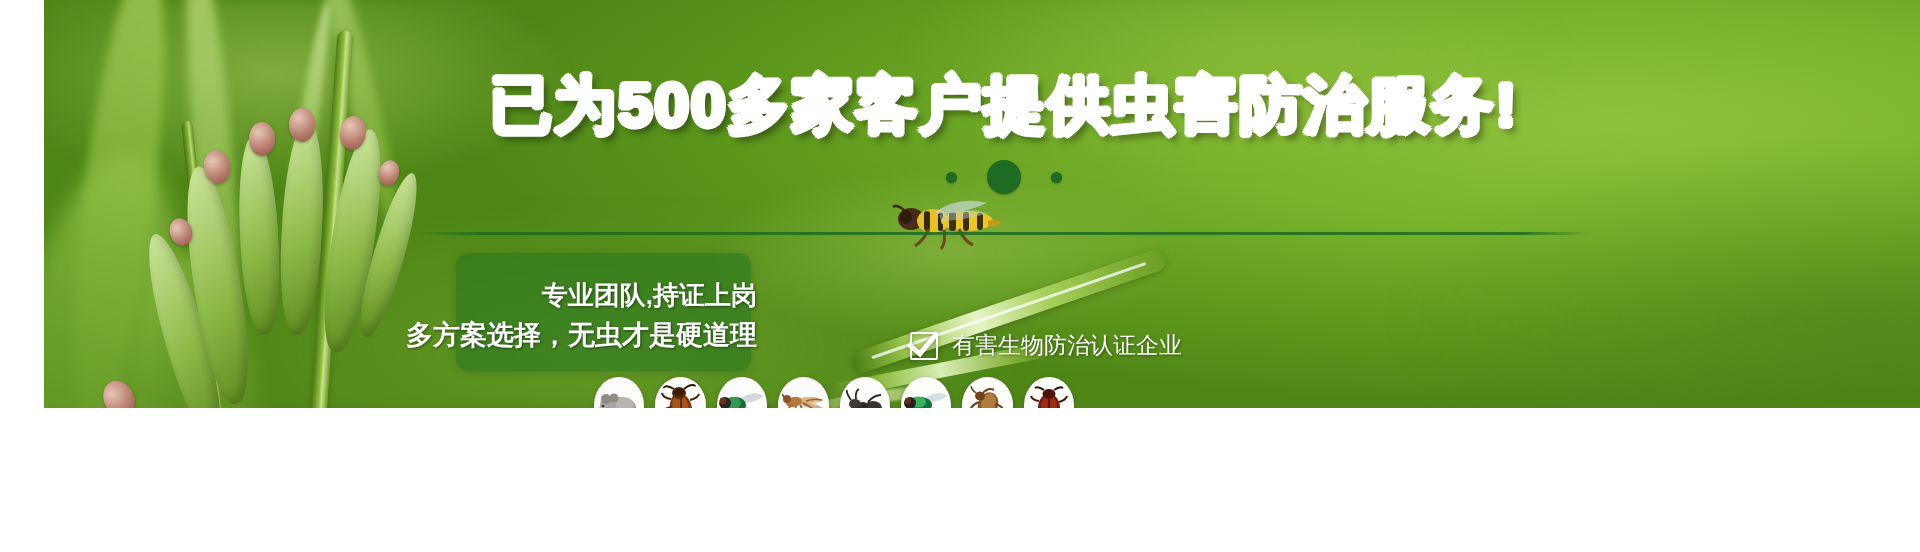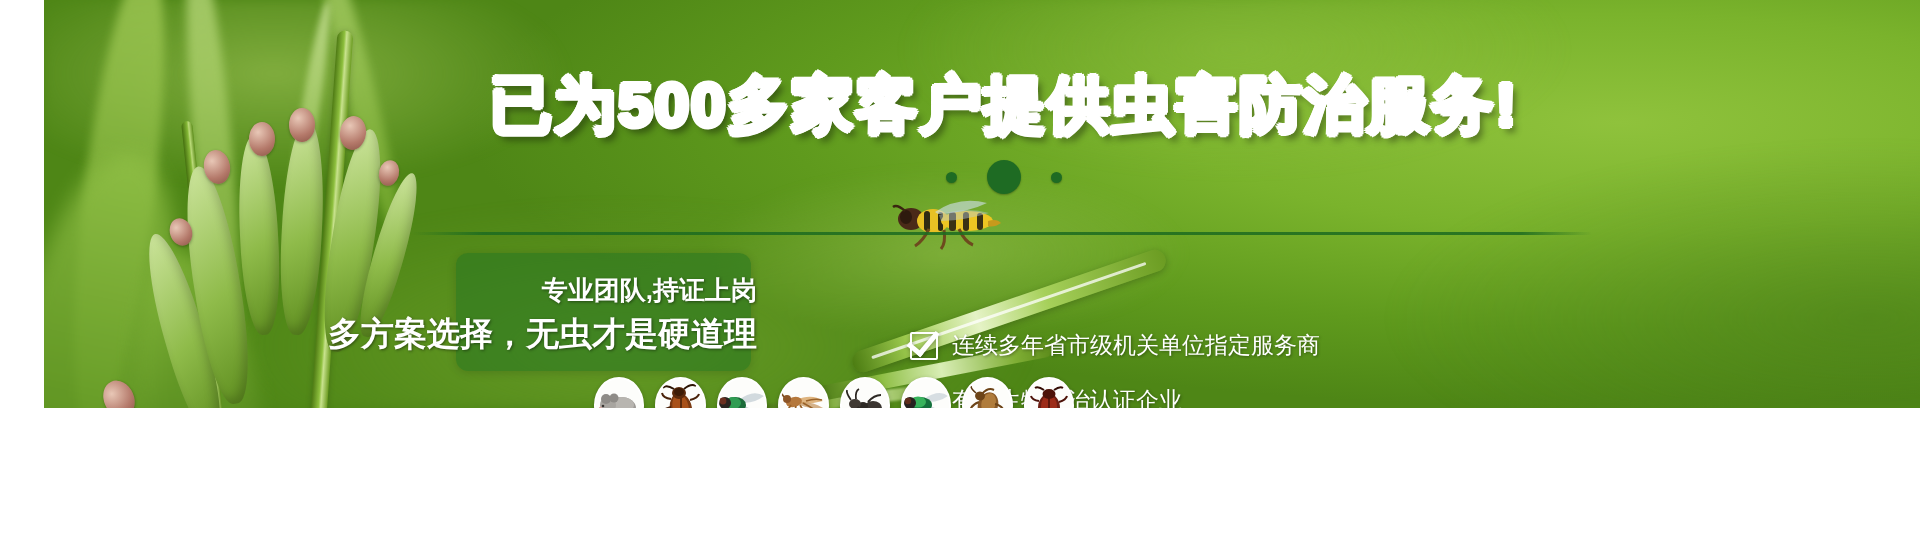--- a/index.html
+++ b/index.html
@@ -171,21 +171,21 @@
     align-items:flex-end;
     gap:4px;
     padding-right:12px;
     box-sizing:border-box;
   }
   #info-lines .info-line{
     color:#ffffff;font-weight:bold;white-space:nowrap;
     text-shadow:1px 1px 3px rgba(0,0,0,.45);
   }
   #info-lines .info-line.l1{font-size:26px;}
-  #info-lines .info-line.l2{font-size:33px;}
+  #info-lines .info-line.l2{font-size:27px;}
   #info-lines .info-line.l3{font-size:27px;}
 
   
   #checklist{
     position:absolute;left:866px;top:330px;width:520px;
     display:flex;flex-direction:column;gap:24px;
   }
   #checklist .check-item{display:flex;align-items:center;gap:14px;}
   #checklist .cbox{
     width:24px;height:24px;flex:0 0 24px;position:relative;
@@ -292,24 +292,20 @@
 
   <div id="info-panel"></div>
   <div id="info-lines">
     <div class="info-line l1">专业团队,持证上岗</div>
     <div class="info-line l2">多方案选择，无虫才是硬道理</div>
   </div>
 
   <div id="checklist">
     <div class="check-item">
       <span class="cbox"></span>
-      <span class="ctext">连续多年省市级机关单位指定服务商</span>
-    </div>
-    <div class="check-item">
-      <span class="cbox"></span>
       <span class="ctext">有害生物防治认证企业</span>
     </div>
   </div>
 
   <div id="pest-row">
 
     <span class="pest" title="鼠">
       <svg width="44" height="34" viewBox="0 0 44 34">
         <ellipse cx="24" cy="20" rx="15" ry="11" fill="#9d9a96"></ellipse>
         <ellipse cx="24" cy="17" rx="13" ry="8" fill="#b8b5b0"></ellipse>

